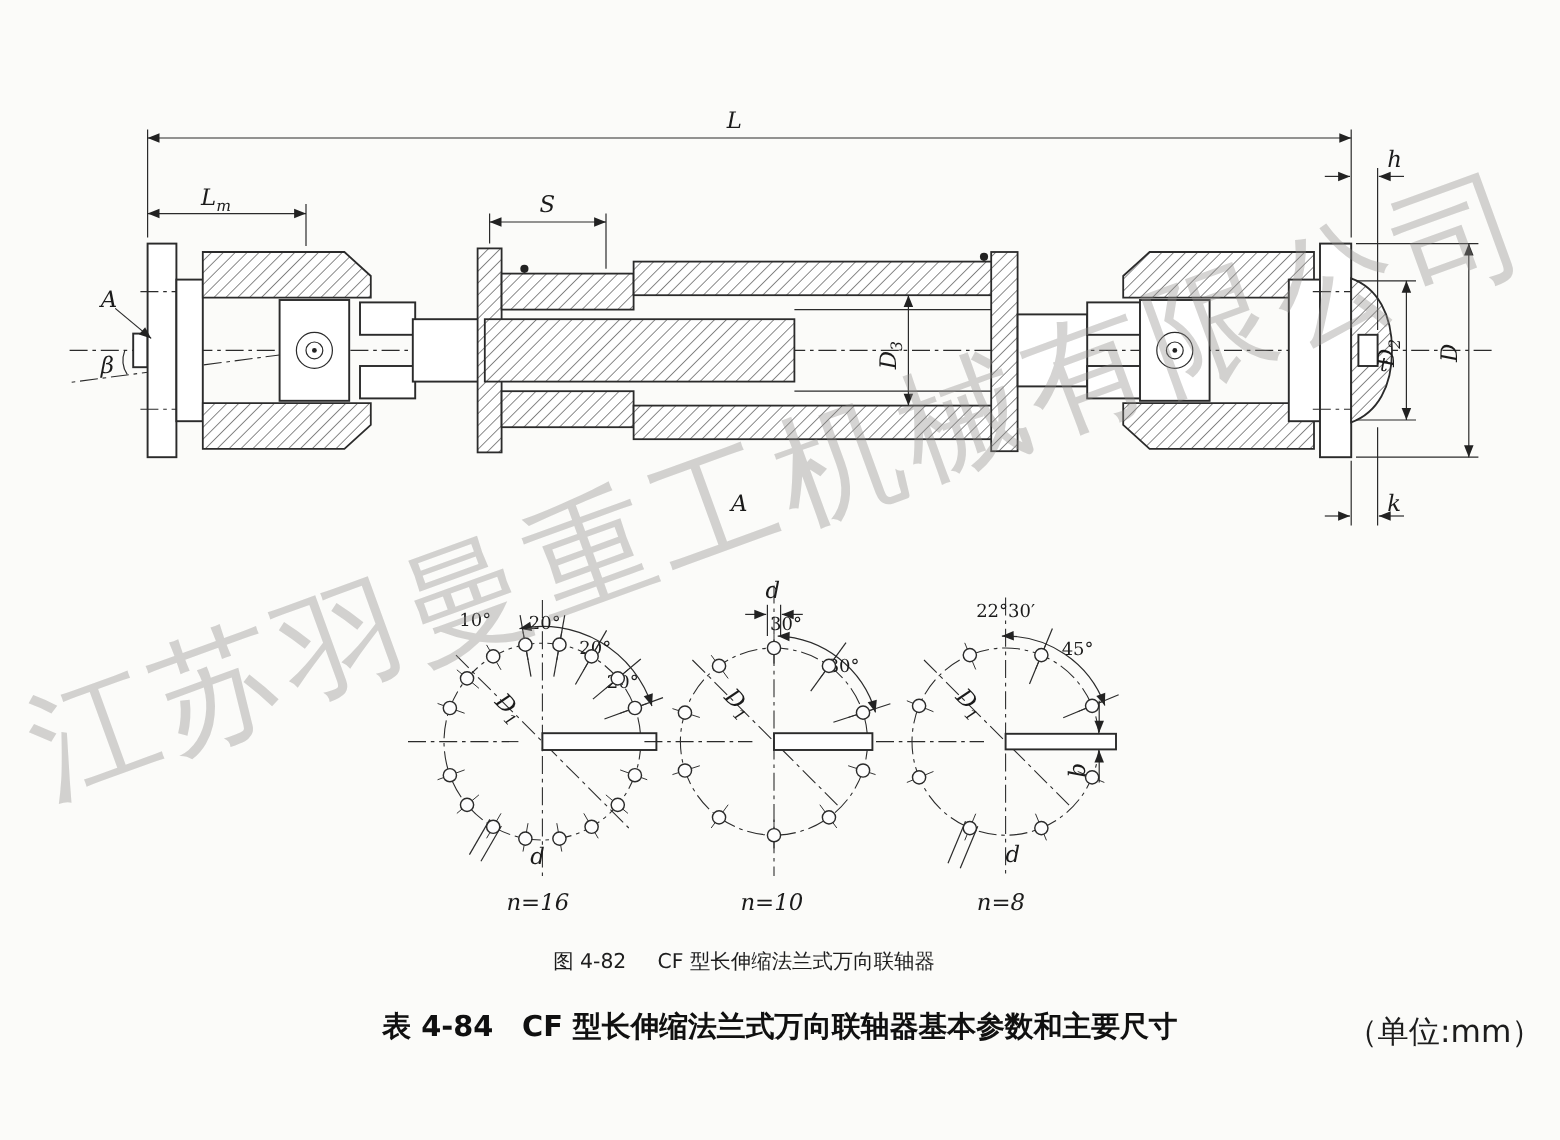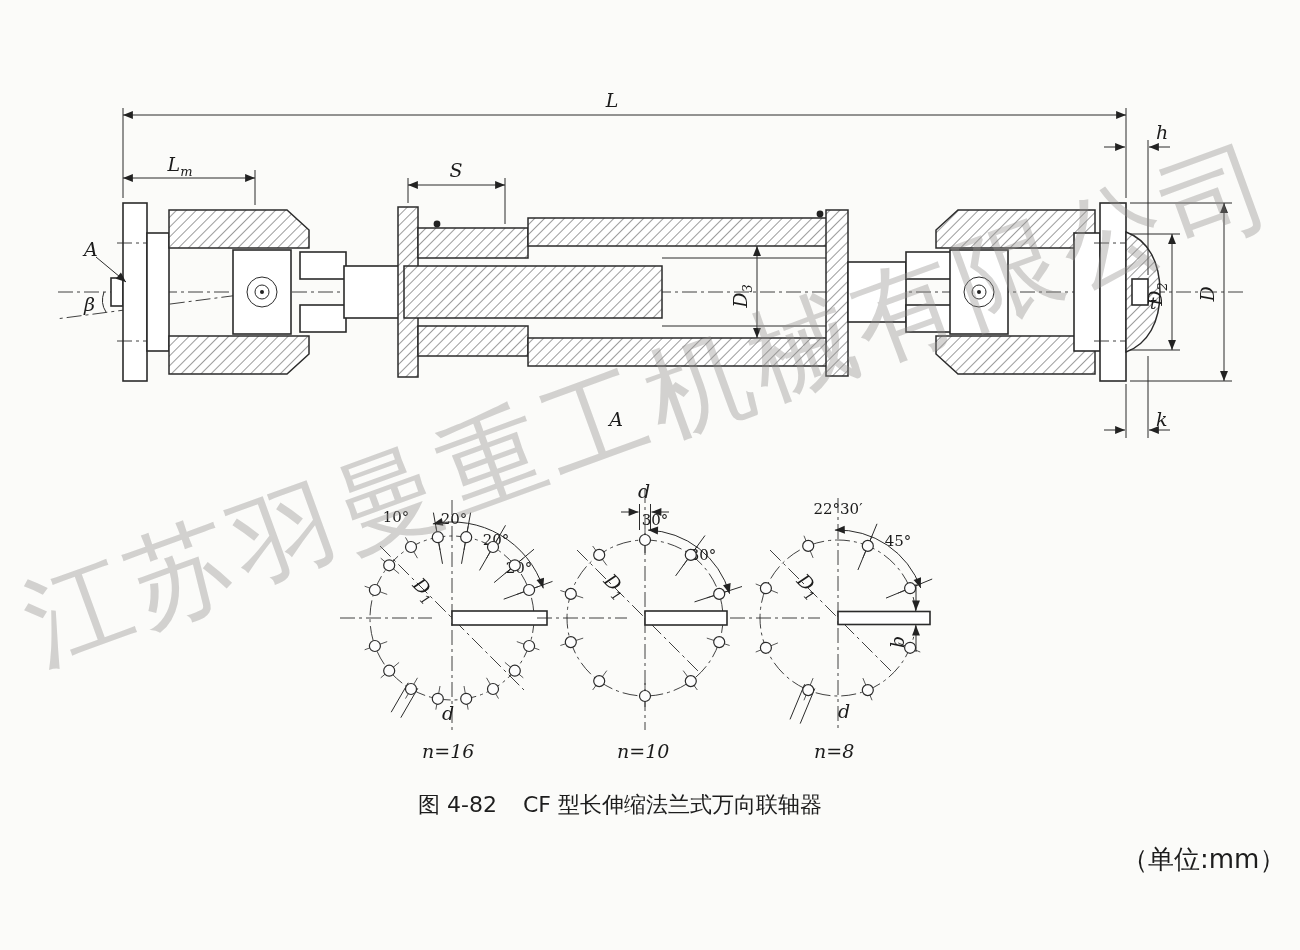--- a/index.html
+++ b/index.html
@@ -18,21 +18,21 @@
   .dimtxt { font:italic 19px "DejaVu Serif", serif; }
   .small  { font:italic 16px "DejaVu Serif", serif; }
   .angtxt { font:15px "DejaVu Serif", serif; }
   .sub { font-size:13px; }
   .hole { fill:#fdfdfd; stroke:#2b2b2b; stroke-width:1.2; }
   .tick { stroke:#2b2b2b; stroke-width:0.8; stroke-dasharray:8 3 2 3; fill:none; }
 
   
   .caption-fig {
     position:absolute; top:790px; left:0; width:1240px; text-align:center;
-    font-size:22px; color:#1d1d1d; font-family:"DejaVu Sans", sans-serif;
+    font-size:17px; color:#1d1d1d; font-family:"DejaVu Sans", sans-serif;
   }
   .caption-fig .lbl { margin-right:26px; }
   .caption-table {
     position:absolute; top:839px; left:0; width:1300px; text-align:center;
     font-size:24px; font-weight:bold; color:#101010; font-family:"DejaVu Sans", sans-serif;
   }
   .caption-table .lbl { margin-right:24px; }
   .unit-note {
     position:absolute; top:842px; left:1122px; font-size:26px; font-weight:normal;
     color:#1d1d1d; font-family:"DejaVu Sans", sans-serif;
@@ -315,15 +315,18 @@
         </g>
     <text class="dimtxt" x="-24" y="140">n=8</text>
   </g>
 </svg>
 
 <div class="watermark">江苏羽曼重工机械有限公司</div>
 
 <div class="caption-fig">
   <span class="lbl">图 4-82</span><span>CF 型长伸缩法兰式万向联轴器</span>
 </div>
+<div class="caption-table">
+  <span class="lbl">表 4-84</span><span>CF 型长伸缩法兰式万向联轴器基本参数和主要尺寸</span>
+</div>
 <div class="unit-note">（单位:mm）</div>
 
 </div>
 
 </body></html>

